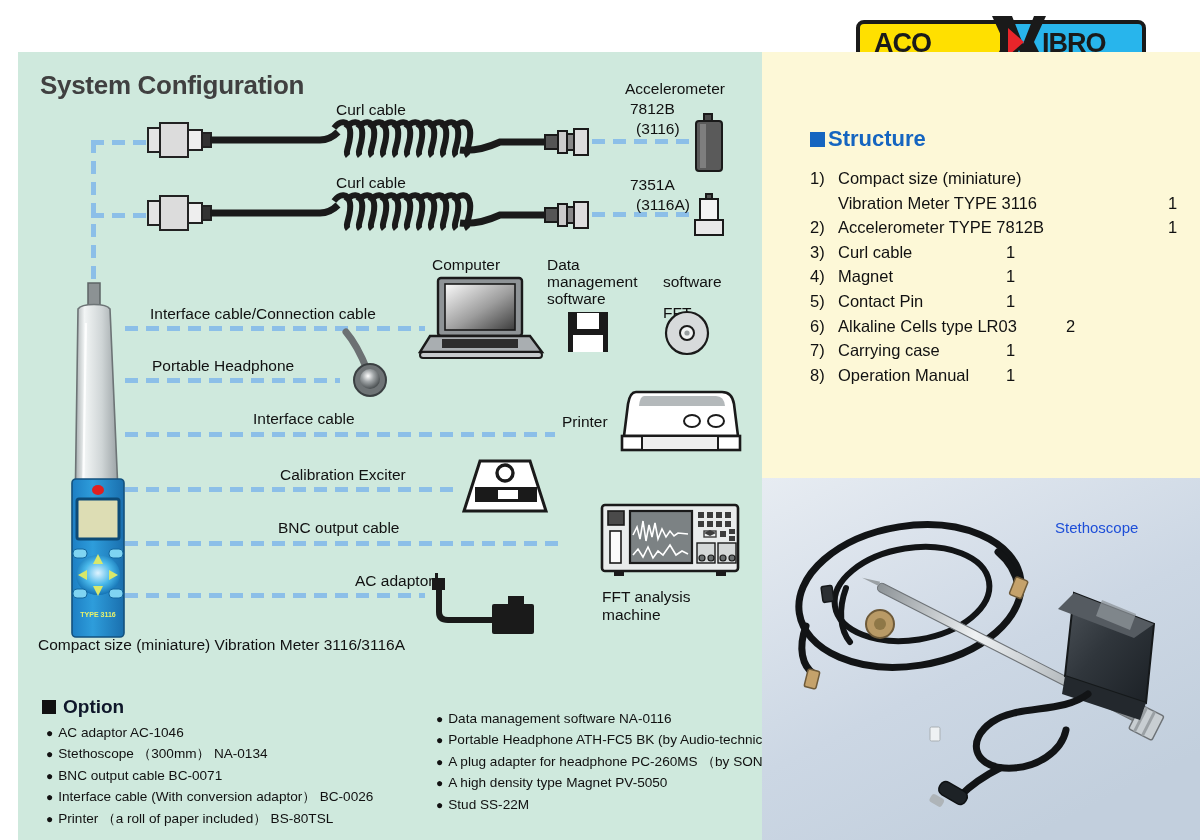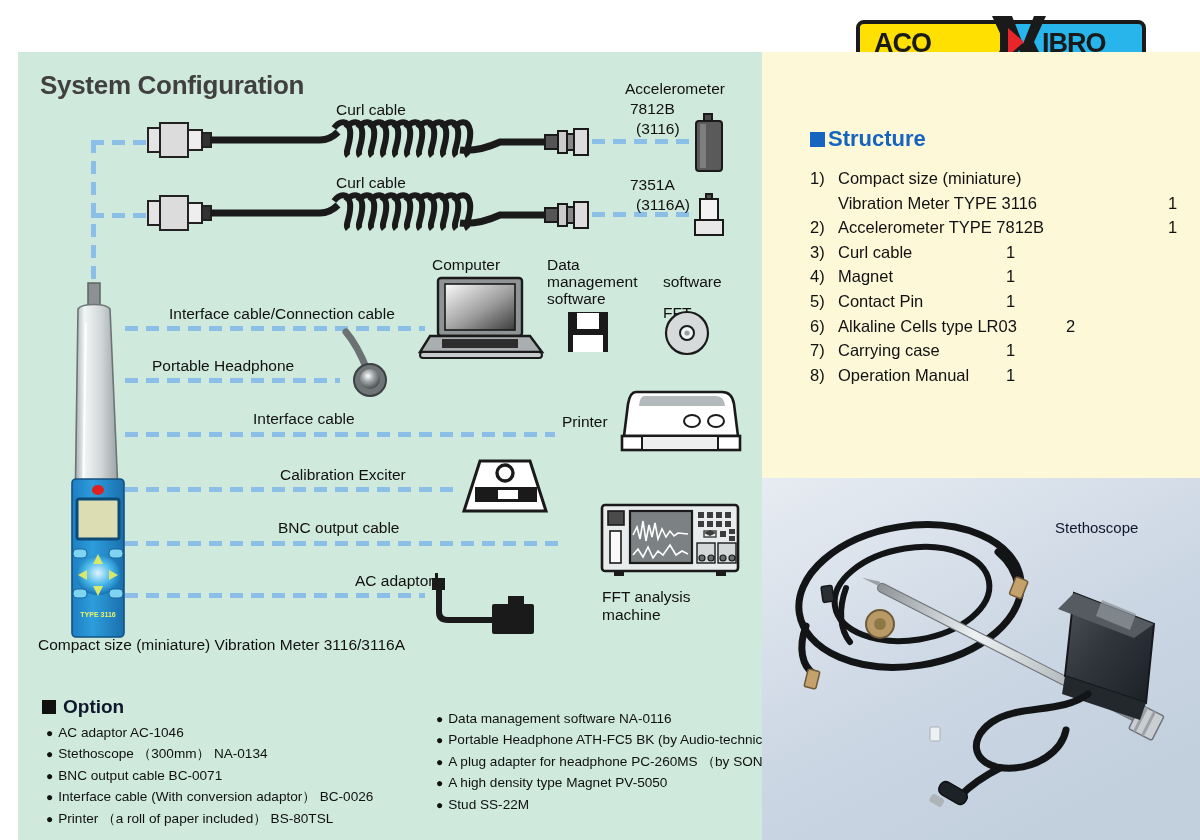--- a/index.html
+++ b/index.html
@@ -40,21 +40,21 @@
   
   #option-head{position:absolute;left:42px;top:696px;font-size:19px;font-weight:bold;color:#0f172a;display:flex;align-items:center;gap:7px;}
   #option-head .sq{width:14px;height:14px;background:#111;display:inline-block;}
   .optcol{position:absolute;font-size:13.6px;color:#111;line-height:1.58;}
   .optcol .oi{display:flex;align-items:baseline;white-space:nowrap;}
   .optcol .bullet{font-size:12px;margin-right:5px;}
   #option-col-left{left:46px;top:722px;}
   #option-col-right{left:436px;top:708px;}
 
   
-  #stetho-label{position:absolute;left:1055px;top:519px;font-size:15px;color:#0f172a;}
+  #stetho-label{position:absolute;left:1055px;top:519px;font-size:15px;color:#1d4ed8;}
   #meter-caption{position:absolute;left:38px;top:636px;font-size:15.5px;color:#111;}
 
   svg{display:block;overflow:visible;}
 </style>
 </head>
 <body>
 
 <div id="logo">
   <div class="logo-left"></div>
   <div class="logo-right"></div>
@@ -192,21 +192,21 @@
   <polygon points="18,292 27,287 27,297" fill="#d9e86a"></polygon>
   <polygon points="58,292 49,287 49,297" fill="#d9e86a"></polygon>
   <rect x="13" y="266" width="14" height="9" rx="4" fill="#7fd4f2" stroke="#12679f"></rect>
   <rect x="49" y="266" width="14" height="9" rx="4" fill="#7fd4f2" stroke="#12679f"></rect>
   <rect x="13" y="306" width="14" height="9" rx="4" fill="#7fd4f2" stroke="#12679f"></rect>
   <rect x="49" y="306" width="14" height="9" rx="4" fill="#7fd4f2" stroke="#12679f"></rect>
   <text x="38" y="334" font-size="7" font-weight="bold" fill="#eaf36a" text-anchor="middle" font-family="Liberation Sans, sans-serif">TYPE 3116</text>
 </svg>
 
 <div class="dash" style="left:125px;top:326px;width:300px;"></div>
-<div class="dlabel" style="left:150px;top:305px;margin-left:19px;">Interface cable/Connection cable</div>
+<div class="dlabel" style="left:150px;top:305px;">Interface cable/Connection cable</div>
 
 <div class="dlabel" style="left:432px;top:256px;">Computer</div>
 <svg style="position:absolute;left:420px;top:278px;" width="124" height="82">
   <defs>
       <linearGradient id="scr" x1="0" y1="0" x2="1" y2="1">
     <stop offset="0%" stop-color="#fafafa"></stop>
         <stop offset="55%" stop-color="#9d9d9d"></stop>
         <stop offset="100%" stop-color="#3c3c3c"></stop>
       </linearGradient>
     </defs>

